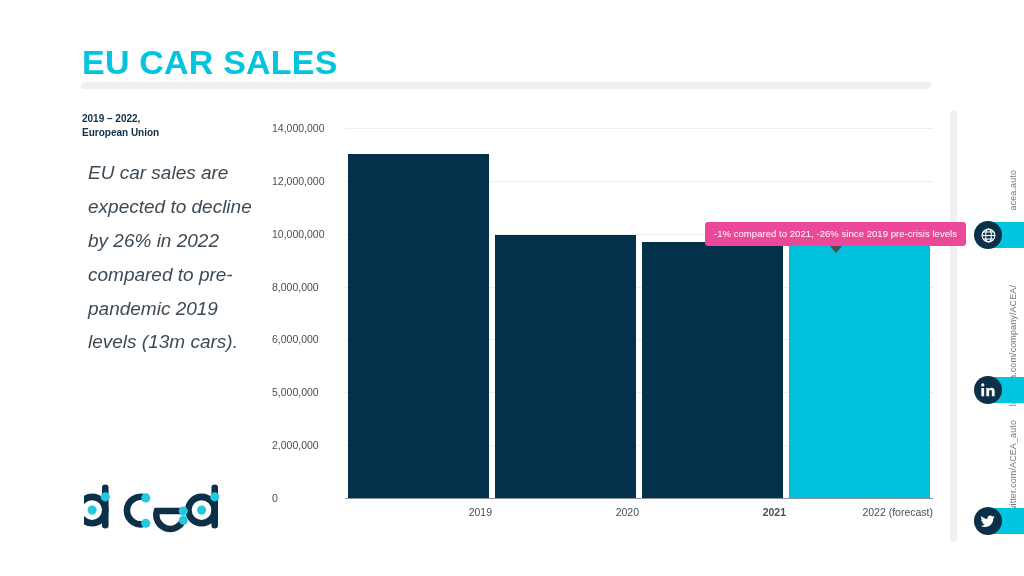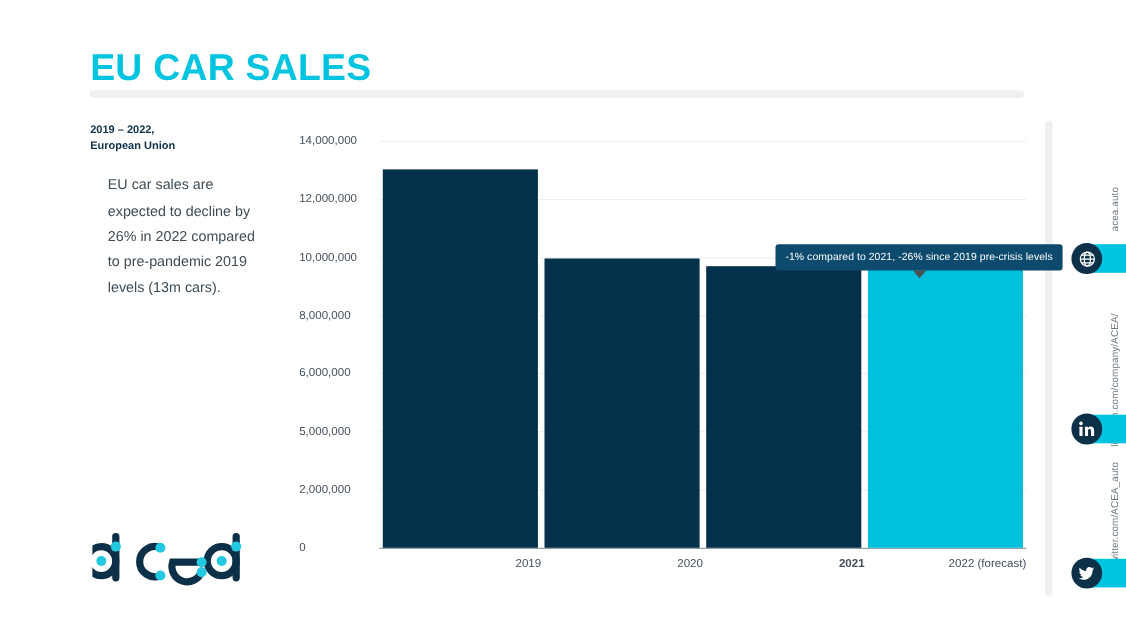--- a/index.html
+++ b/index.html
@@ -53,24 +53,25 @@
   }
   #subtitle {
     font-size: 10px;
     font-weight: bold;
     color: #0d3049;
     line-height: 1.42;
     margin: 0 0 16px 0;
     white-space: pre-line;
   }
   #description {
-    font-size: 13px;
+    font-size: 19px;
     color: #3d4b56;
     line-height: 1.78;
-    margin: 16px;
+    margin: 6px;
+    font-style: italic;
   }
 
   
   #acea-logo {
     position: absolute;
     left: 84px;
     top: 465px;
     width: 152px;
     height: 80px;
   }
@@ -131,21 +132,21 @@
     font-size: 10.5px;
     color: #44505c;
     white-space: nowrap;
   }
 
   
   #tooltip {
     position: absolute;
     left: 705px;
     top: 222px;
-    background: #0c4a6e;
+    background: #ec4899;
     color: #ffffff;
     font-size: 9.5px;
     padding: 6px 9px 7px 9px;
     border-radius: 3px;
     white-space: nowrap;
     letter-spacing: 0.05px;
   }
   #tooltip-arrow {
     position: absolute;
     left: 50%;

